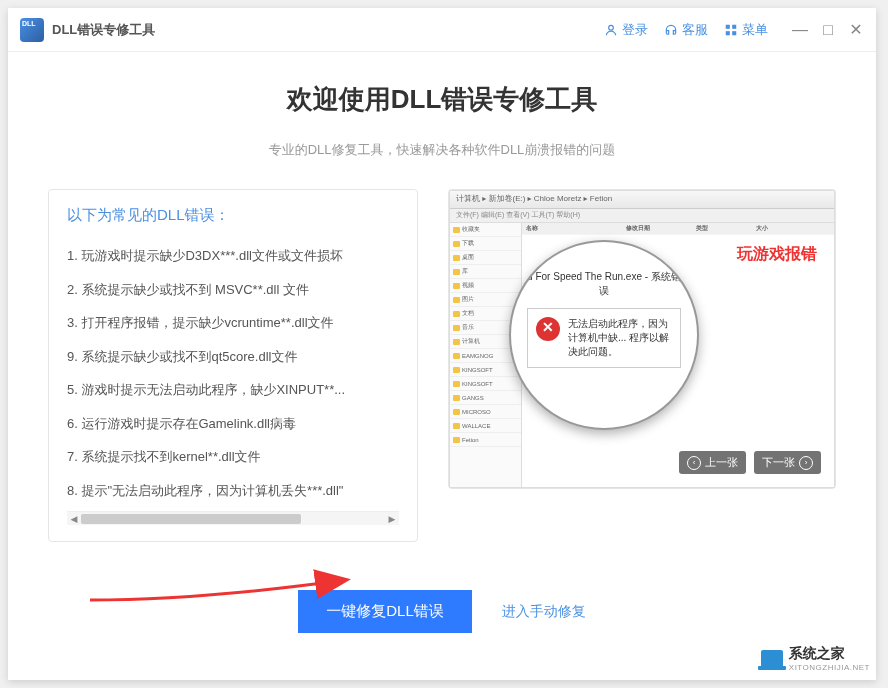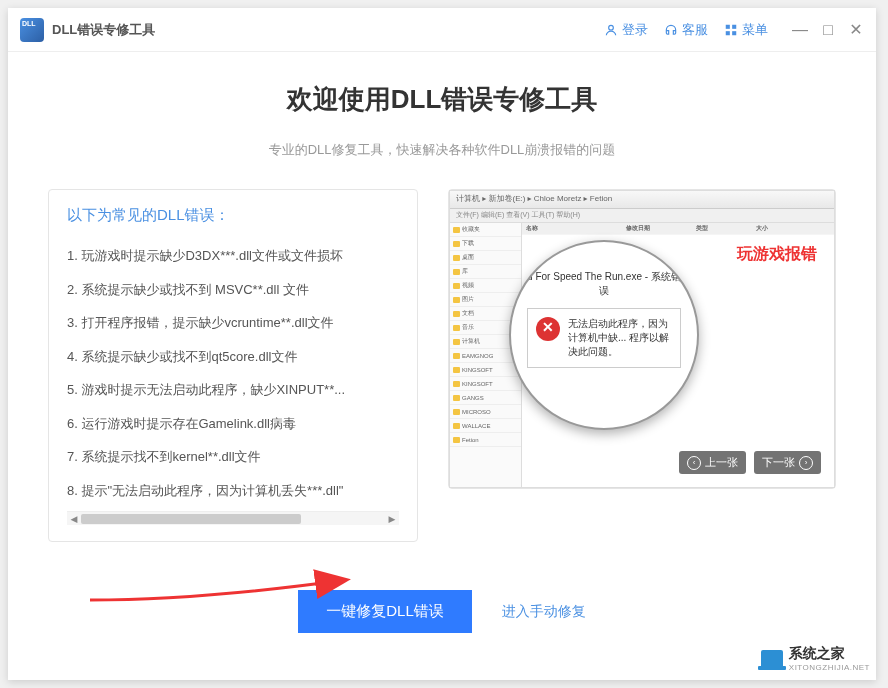--- a/index.html
+++ b/index.html
@@ -118,21 +118,21 @@
     <p class="subtitle">专业的DLL修复工具，快速解决各种软件DLL崩溃报错的问题</p>
 
     <div class="body-row">
 
       <div class="errors-panel">
         <div class="errors-title">以下为常见的DLL错误：</div>
         <ol class="errors-list">
           <li>1. 玩游戏时提示缺少D3DX***.dll文件或文件损坏</li>
           <li>2. 系统提示缺少或找不到 MSVC**.dll 文件</li>
           <li>3. 打开程序报错，提示缺少vcruntime**.dll文件</li>
-          <li>4. 系统提示缺少或找不到qt5core.dll文件</li>
+          <li>9. 系统提示缺少或找不到qt5core.dll文件</li>
           <li>5. 游戏时提示无法启动此程序，缺少XINPUT**...</li>
           <li>6. 运行游戏时提示存在Gamelink.dll病毒</li>
           <li>7. 系统提示找不到kernel**.dll文件</li>
           <li>8. 提示"无法启动此程序，因为计算机丢失***.dll"</li>
         </ol>
         <div class="scrollbar-h">
           <div class="scroll-arrow">◀</div>
           <div class="scroll-thumb"></div>
           <div class="scroll-arrow">▶</div>
         </div>

